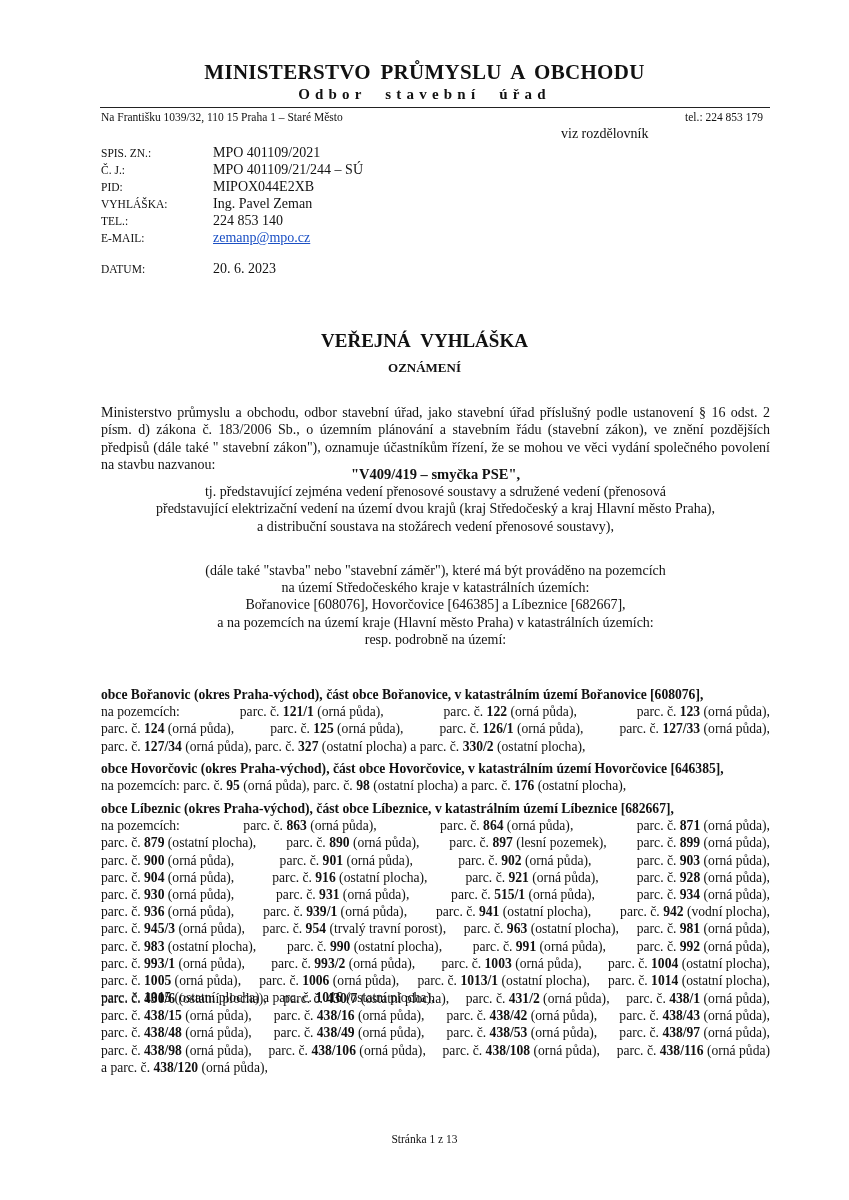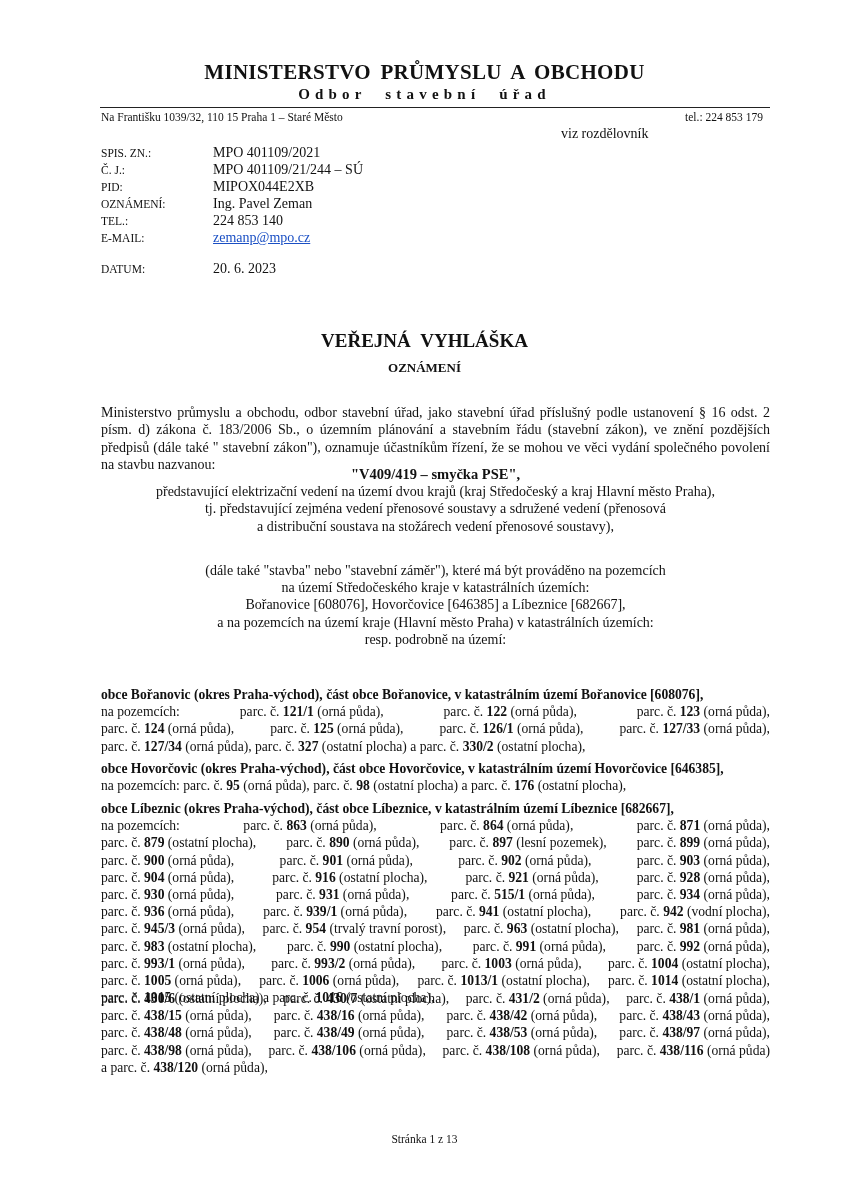--- a/index.html
+++ b/index.html
@@ -66,21 +66,21 @@
     </div>
     <div class="meta-row">
       <span class="meta-label">Č. J.:</span>
       <span class="meta-value">MPO 401109/21/244 – SÚ</span>
     </div>
     <div class="meta-row">
       <span class="meta-label">PID:</span>
       <span class="meta-value">MIPOX044E2XB</span>
     </div>
     <div class="meta-row">
-      <span class="meta-label">OZNÁMENÍ:</span>
+      <span class="meta-label">VYHLÁŠKA:</span>
       <span class="meta-value">Ing. Pavel Zeman</span>
     </div>
     <div class="meta-row">
       <span class="meta-label">TEL.:</span>
       <span class="meta-value">224 853 140</span>
     </div>
     <div class="meta-row">
       <span class="meta-label">E-MAIL:</span>
       <span class="meta-value"><a>zemanp@mpo.cz</a></span>
     </div>
@@ -90,22 +90,22 @@
     </div>
   </div>
 
   <div class="doc-title">VEŘEJNÁ VYHLÁŠKA</div>
   <div class="doc-sub">OZNÁMENÍ</div>
 
   <div class="intro">Ministerstvo průmyslu a obchodu, odbor stavební úřad, jako stavební úřad příslušný podle ustanovení § 16 odst. 2 písm. d) zákona č. 183/2006 Sb., o územním plánování a stavebním řádu (stavební zákon), ve znění pozdějších předpisů (dále také " stavební zákon"), oznamuje účastníkům řízení, že se mohou ve věci vydání společného povolení na stavbu nazvanou:</div>
 
   <div class="center-block cb1">
     <div class="stavba">"V409/419 – smyčka PSE",</div>
+    <div>tj. představující zejména vedení přenosové soustavy a sdružené vedení (přenosová</div>
     <div>představující elektrizační vedení na území dvou krajů (kraj Středočeský a kraj Hlavní město Praha),</div>
-    <div>tj. představující zejména vedení přenosové soustavy a sdružené vedení (přenosová</div>
     <div>a distribuční soustava na stožárech vedení přenosové soustavy),</div>
   </div>
 
   <div class="center-block cb2">
     <div>(dále také "stavba" nebo "stavební záměr"), které má být prováděno na pozemcích</div>
     <div>na území Středočeského kraje v katastrálních územích:</div>
     <div>Bořanovice [608076], Hovorčovice [646385] a Líbeznice [682667],</div>
     <div>a na pozemcích na území kraje (Hlavní město Praha) v katastrálních územích:</div>
     <div>resp. podrobně na území:</div>
   </div>

